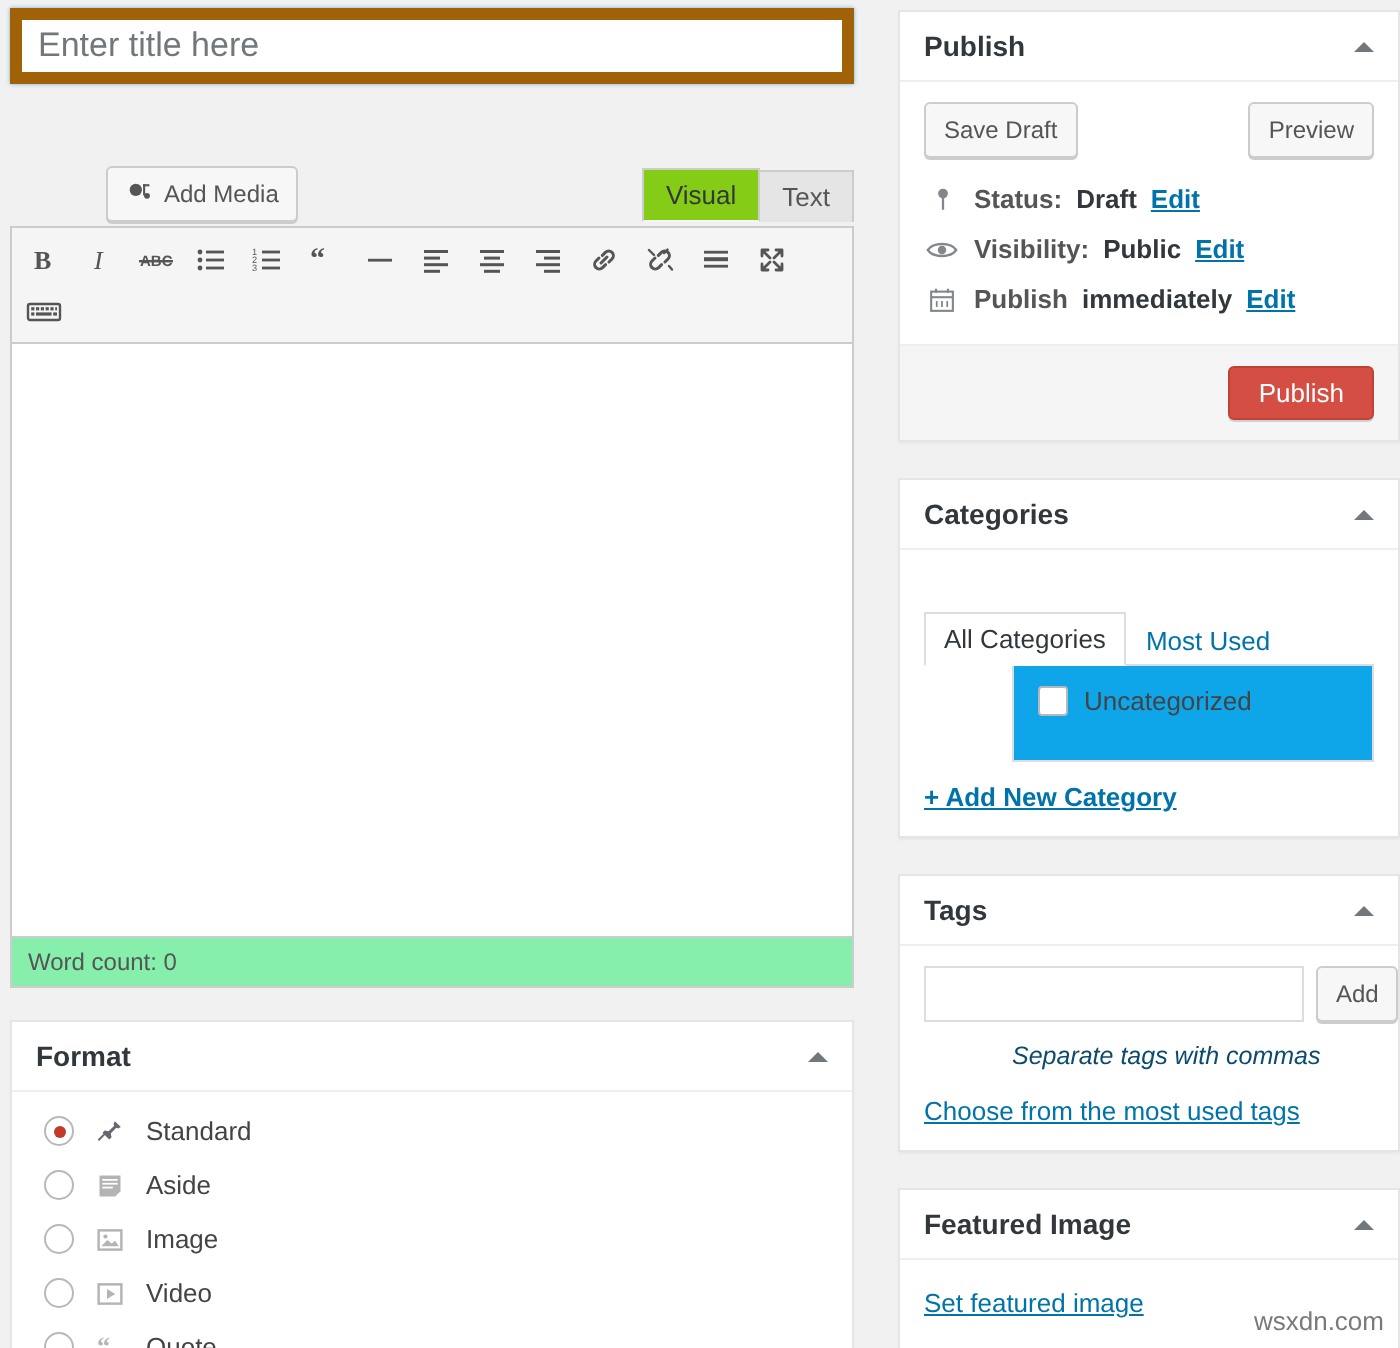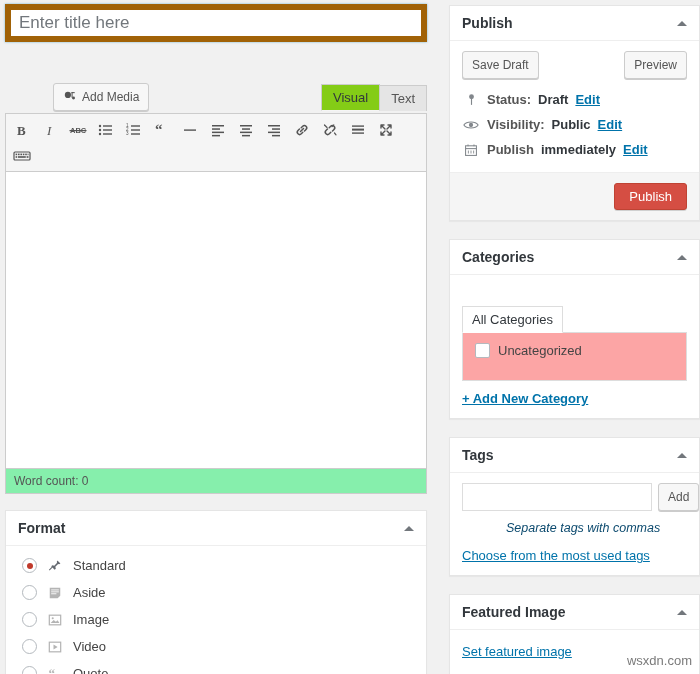--- a/index.html
+++ b/index.html
@@ -153,21 +153,22 @@
     border: 1px solid transparent; border-bottom: none;
     position: relative; top: 1px; margin-top: 20px;
   }
   .cat-tab.active {
     background: #fff; color: #32373c;
     border: 1px solid #ddd; border-bottom: 1px solid #fff;
   }
   .cat-list {
     border: 1px solid #ddd; border-top: none;
     height: 48px; padding: 10px 12px;
-    background: #fca5a5;
+    background: #0ea5e9;
+    margin-left: 44px;
   }
   .cat-item { display: flex; align-items: center; gap: 8px; font-size: 13px; color: #444; }
   .chk {
     width: 15px; height: 15px;
     border: 1px solid #b4b9be; background: #fff; border-radius: 2px;
     display: inline-block; cursor: pointer;
   }
   .addcat { display: inline-block; margin-top: 10px; font-weight: bold; font-size: 13px; }
 
   
@@ -501,20 +502,23 @@
     <div class="postbox">
       <div class="pb-head">
         <span class="pb-title">Categories</span>
         <span class="toggle-arrow"></span>
       </div>
       <div class="pb-body">
         <div class="cat-tabs">
           <div class="cat-tab active">
             <span>All Categories</span>
           </div>
+          <div class="cat-tab">
+            <span>Most Used</span>
+          </div>
         </div>
         <div class="cat-list">
           <div class="cat-item">
             <span class="chk"></span>
             <span>Uncategorized</span>
           </div>
         </div>
         <span class="lnk addcat">+ Add New Category</span>
       </div>
     </div>

